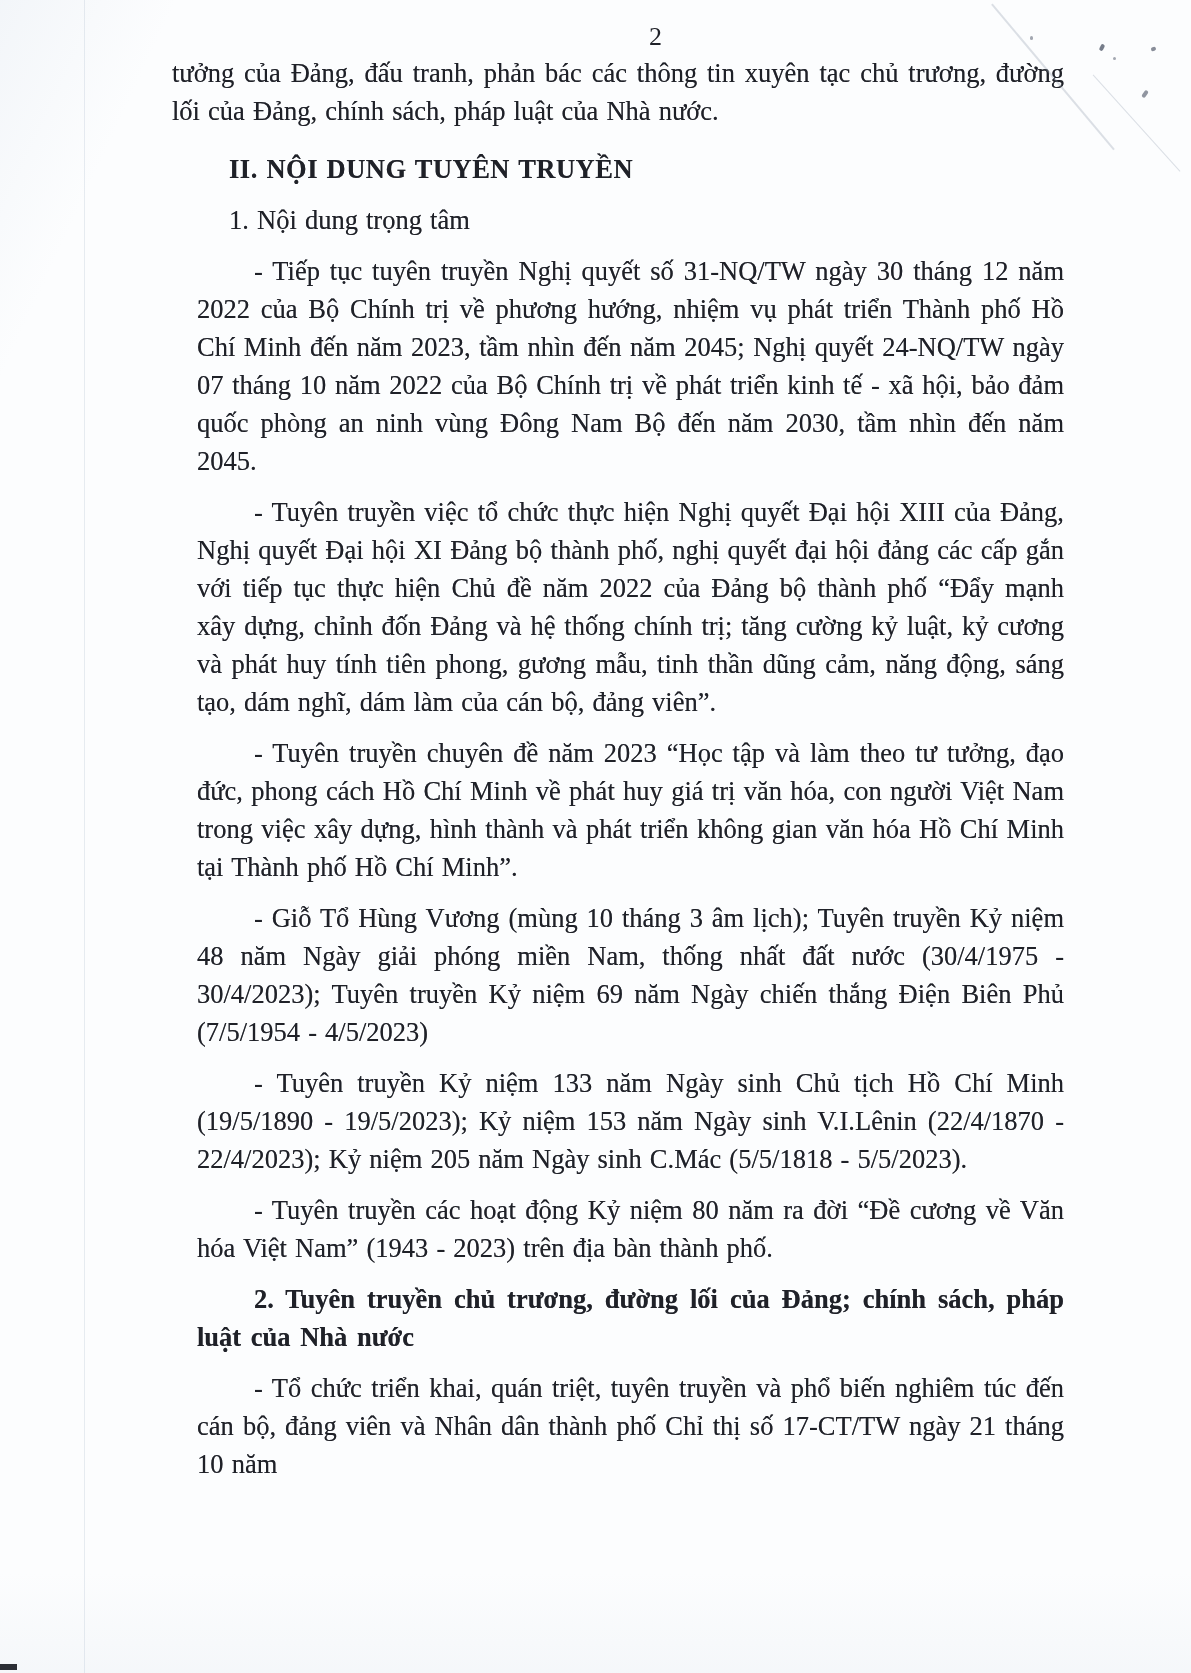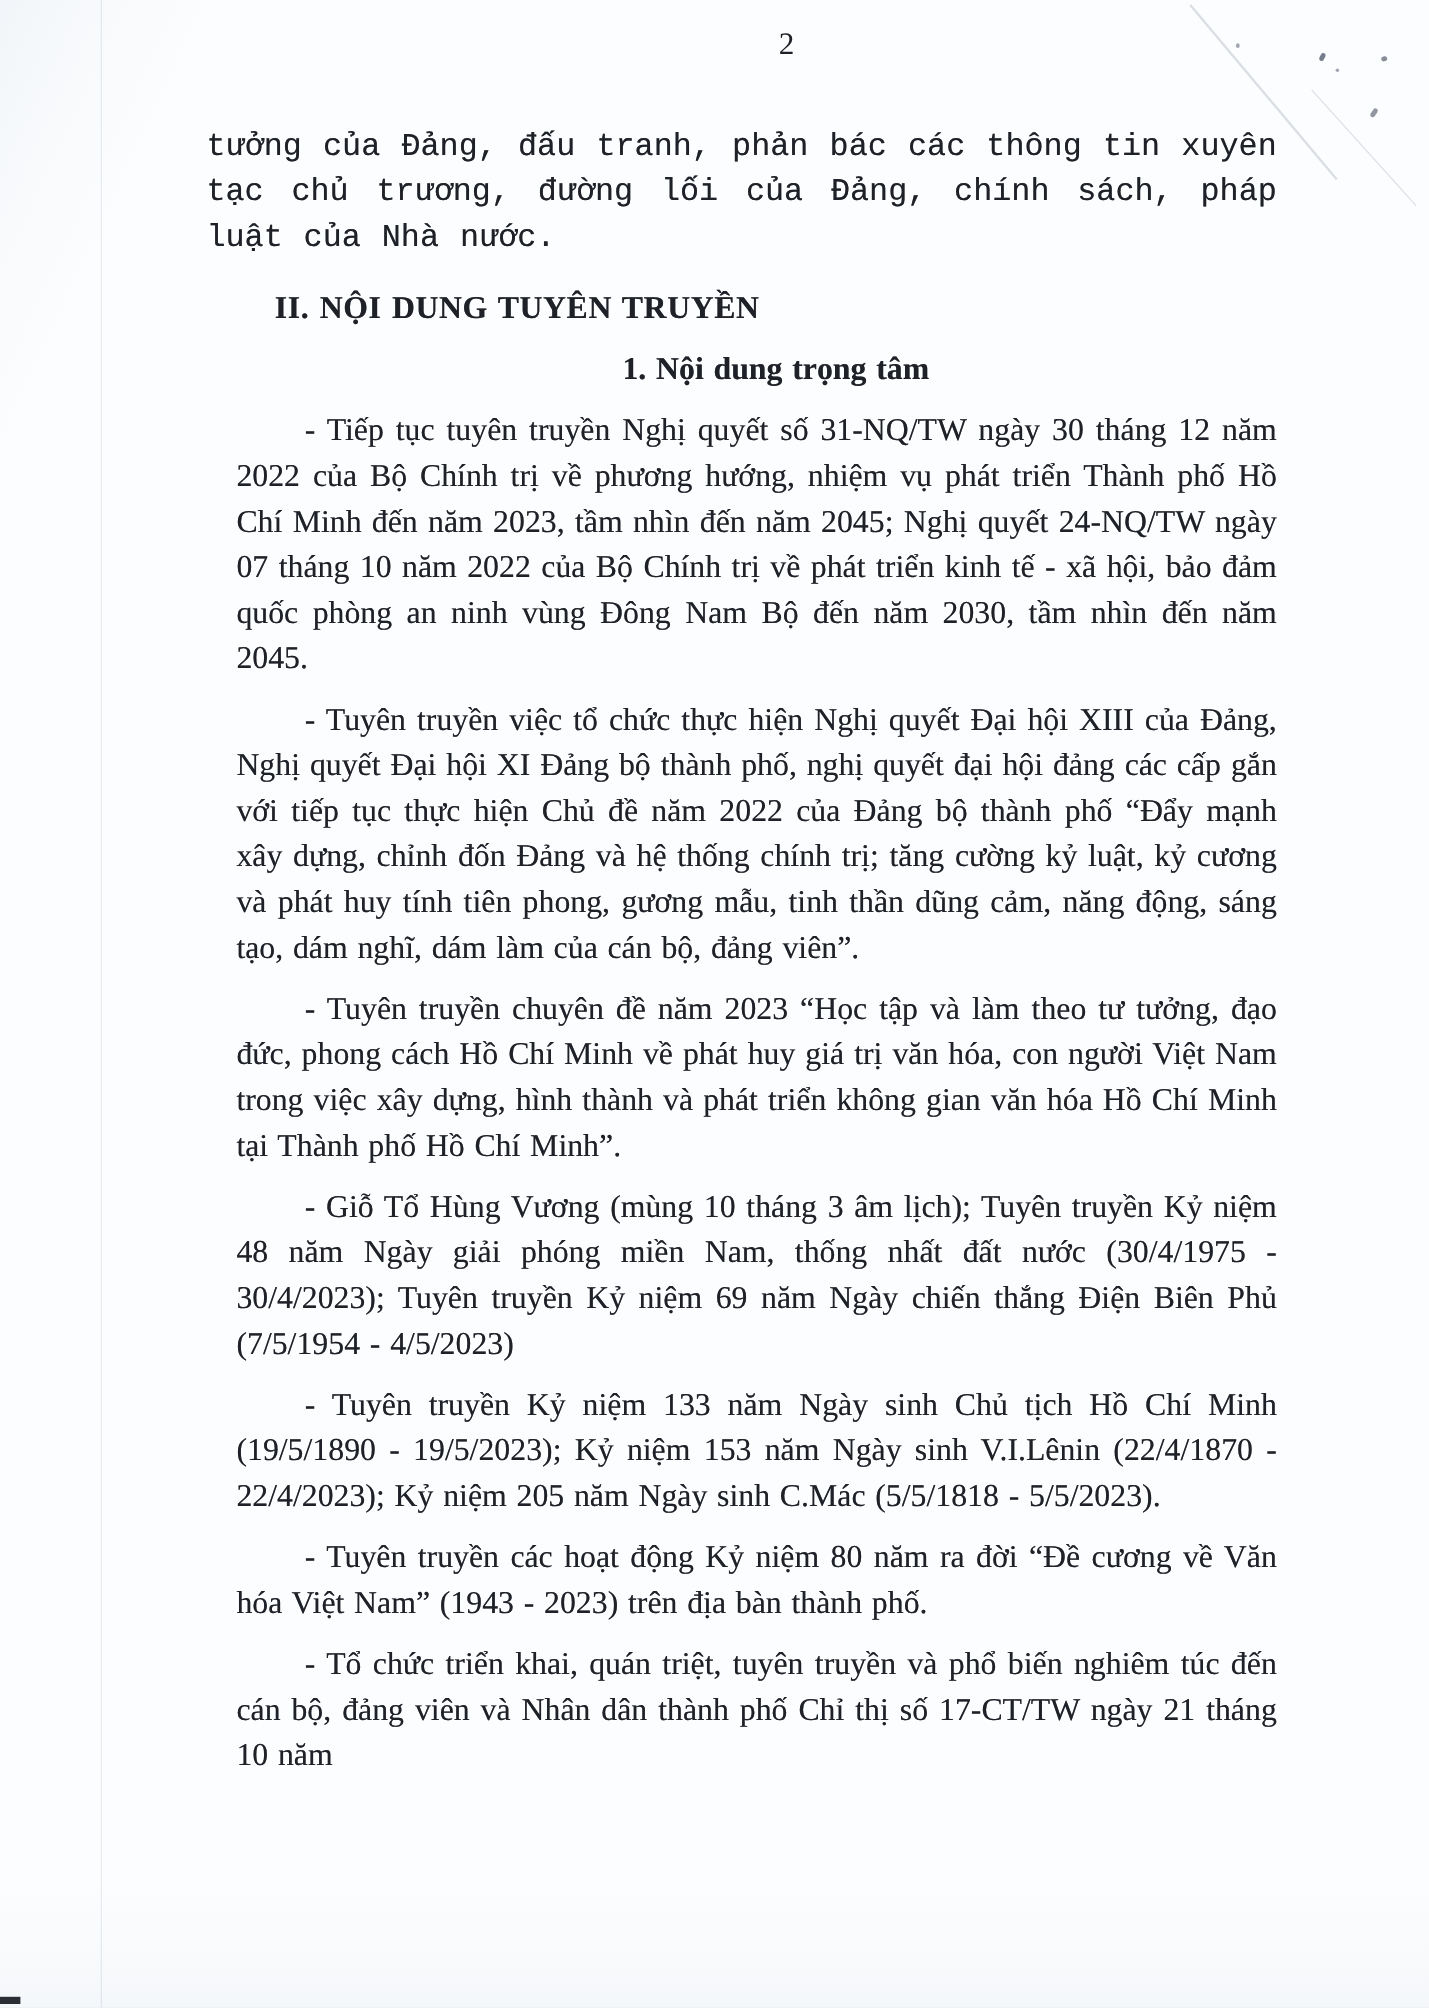--- a/index.html
+++ b/index.html
@@ -44,38 +44,36 @@
   .body-text p {
     margin: 0 0 13px 0;
     font-size: 26.5px;
     line-height: 38px;
     text-align: justify;
     text-justify: inter-word;
     word-spacing: 1.5px;
     text-shadow: 0 0 0.45px rgba(25,27,36,0.6);
   }
   p.continuation {
-    margin-top: 49px;
     text-indent: 0;
-    font-family: Liberation Mono, monospace;
   }
   p.bullet, p.heading-bold {
     text-indent: 57px;
     margin-left: 25px;
   }
   p.heading-caps {
     font-weight: bold;
     text-align: left;
     text-indent: 57px;
     margin-top: 20px;
     letter-spacing: 0.5px;
   }
   p.subheading {
-    font-weight: bold;
-    text-align: center;
+    font-weight: normal;
+    text-align: left;
     text-indent: 57px;
   }
   p.heading-bold {
     font-weight: bold;
     word-spacing: 3px;
   }
   
   .fold-line {
     position: absolute;
     background: rgba(150,162,178,0.32);
@@ -131,20 +129,21 @@
     <p class="bullet">- Tuyên truyền việc tổ chức thực hiện Nghị quyết Đại hội XIII của Đảng, Nghị quyết Đại hội XI Đảng bộ thành phố, nghị quyết đại hội đảng các cấp gắn với tiếp tục thực hiện Chủ đề năm 2022 của Đảng bộ thành phố “Đẩy mạnh xây dựng, chỉnh đốn Đảng và hệ thống chính trị; tăng cường kỷ luật, kỷ cương và phát huy tính tiên phong, gương mẫu, tinh thần dũng cảm, năng động, sáng tạo, dám nghĩ, dám làm của cán bộ, đảng viên”.</p>
 
     <p class="bullet">- Tuyên truyền chuyên đề năm 2023 “Học tập và làm theo tư tưởng, đạo đức, phong cách Hồ Chí Minh về phát huy giá trị văn hóa, con người Việt Nam trong việc xây dựng, hình thành và phát triển không gian văn hóa Hồ Chí Minh tại Thành phố Hồ Chí Minh”.</p>
 
     <p class="bullet">- Giỗ Tổ Hùng Vương (mùng 10 tháng 3 âm lịch); Tuyên truyền Kỷ niệm 48 năm Ngày giải phóng miền Nam, thống nhất đất nước (30/4/1975 - 30/4/2023); Tuyên truyền Kỷ niệm 69 năm Ngày chiến thắng Điện Biên Phủ (7/5/1954 - 4/5/2023)</p>
 
     <p class="bullet">- Tuyên truyền Kỷ niệm 133 năm Ngày sinh Chủ tịch Hồ Chí Minh (19/5/1890 - 19/5/2023); Kỷ niệm 153 năm Ngày sinh V.I.Lênin (22/4/1870 - 22/4/2023); Kỷ niệm 205 năm Ngày sinh C.Mác (5/5/1818 - 5/5/2023).</p>
 
     <p class="bullet">- Tuyên truyền các hoạt động Kỷ niệm 80 năm ra đời “Đề cương về Văn hóa Việt Nam” (1943 - 2023) trên địa bàn thành phố.</p>
 
+    <p class="heading-bold">2. Tuyên truyền chủ trương, đường lối của Đảng; chính sách, pháp luật của Nhà nước</p>
 
     <p class="bullet">- Tổ chức triển khai, quán triệt, tuyên truyền và phổ biến nghiêm túc đến cán bộ, đảng viên và Nhân dân thành phố Chỉ thị số 17-CT/TW ngày 21 tháng 10 năm</p>
 
   </div>
 
   <div class="fold-line f1"></div>
   <div class="fold-line f2"></div>
   <div class="speck s1"></div>
   <div class="speck s2"></div>
   <div class="speck s3"></div>

